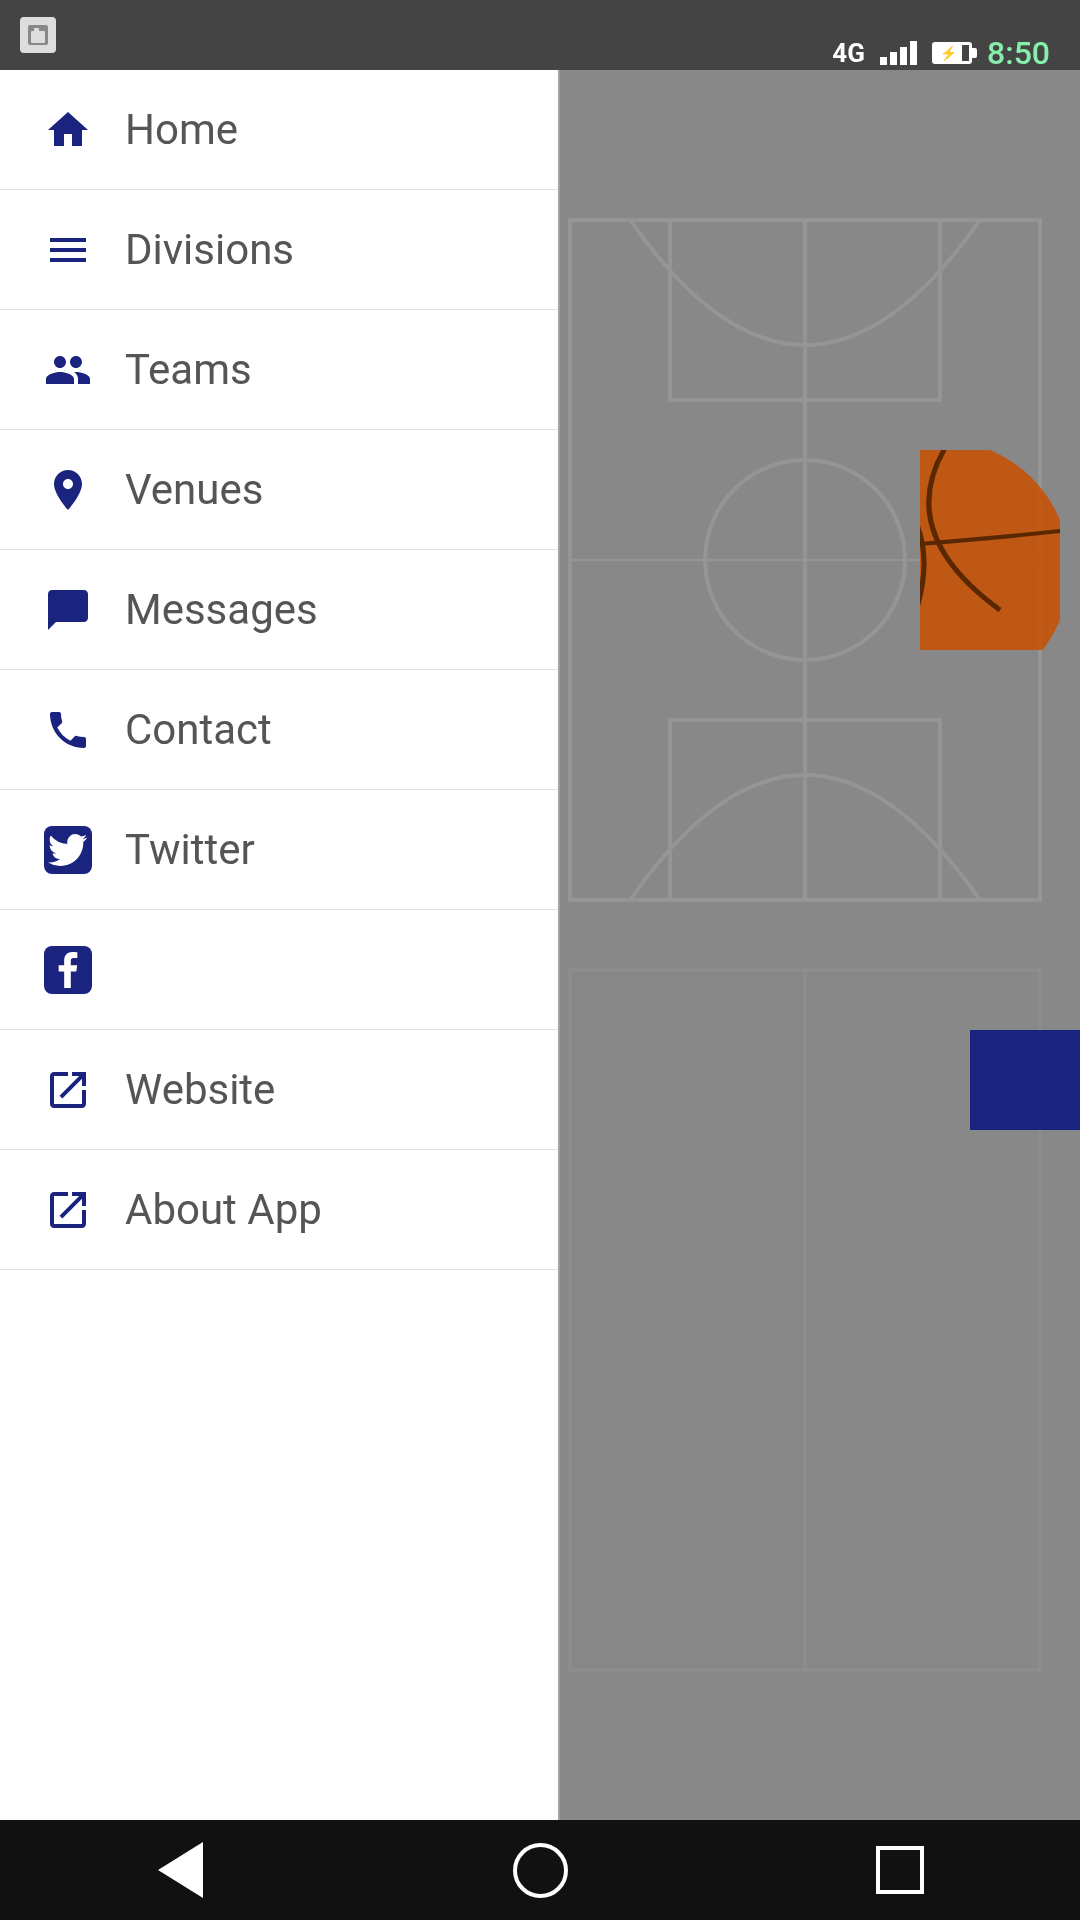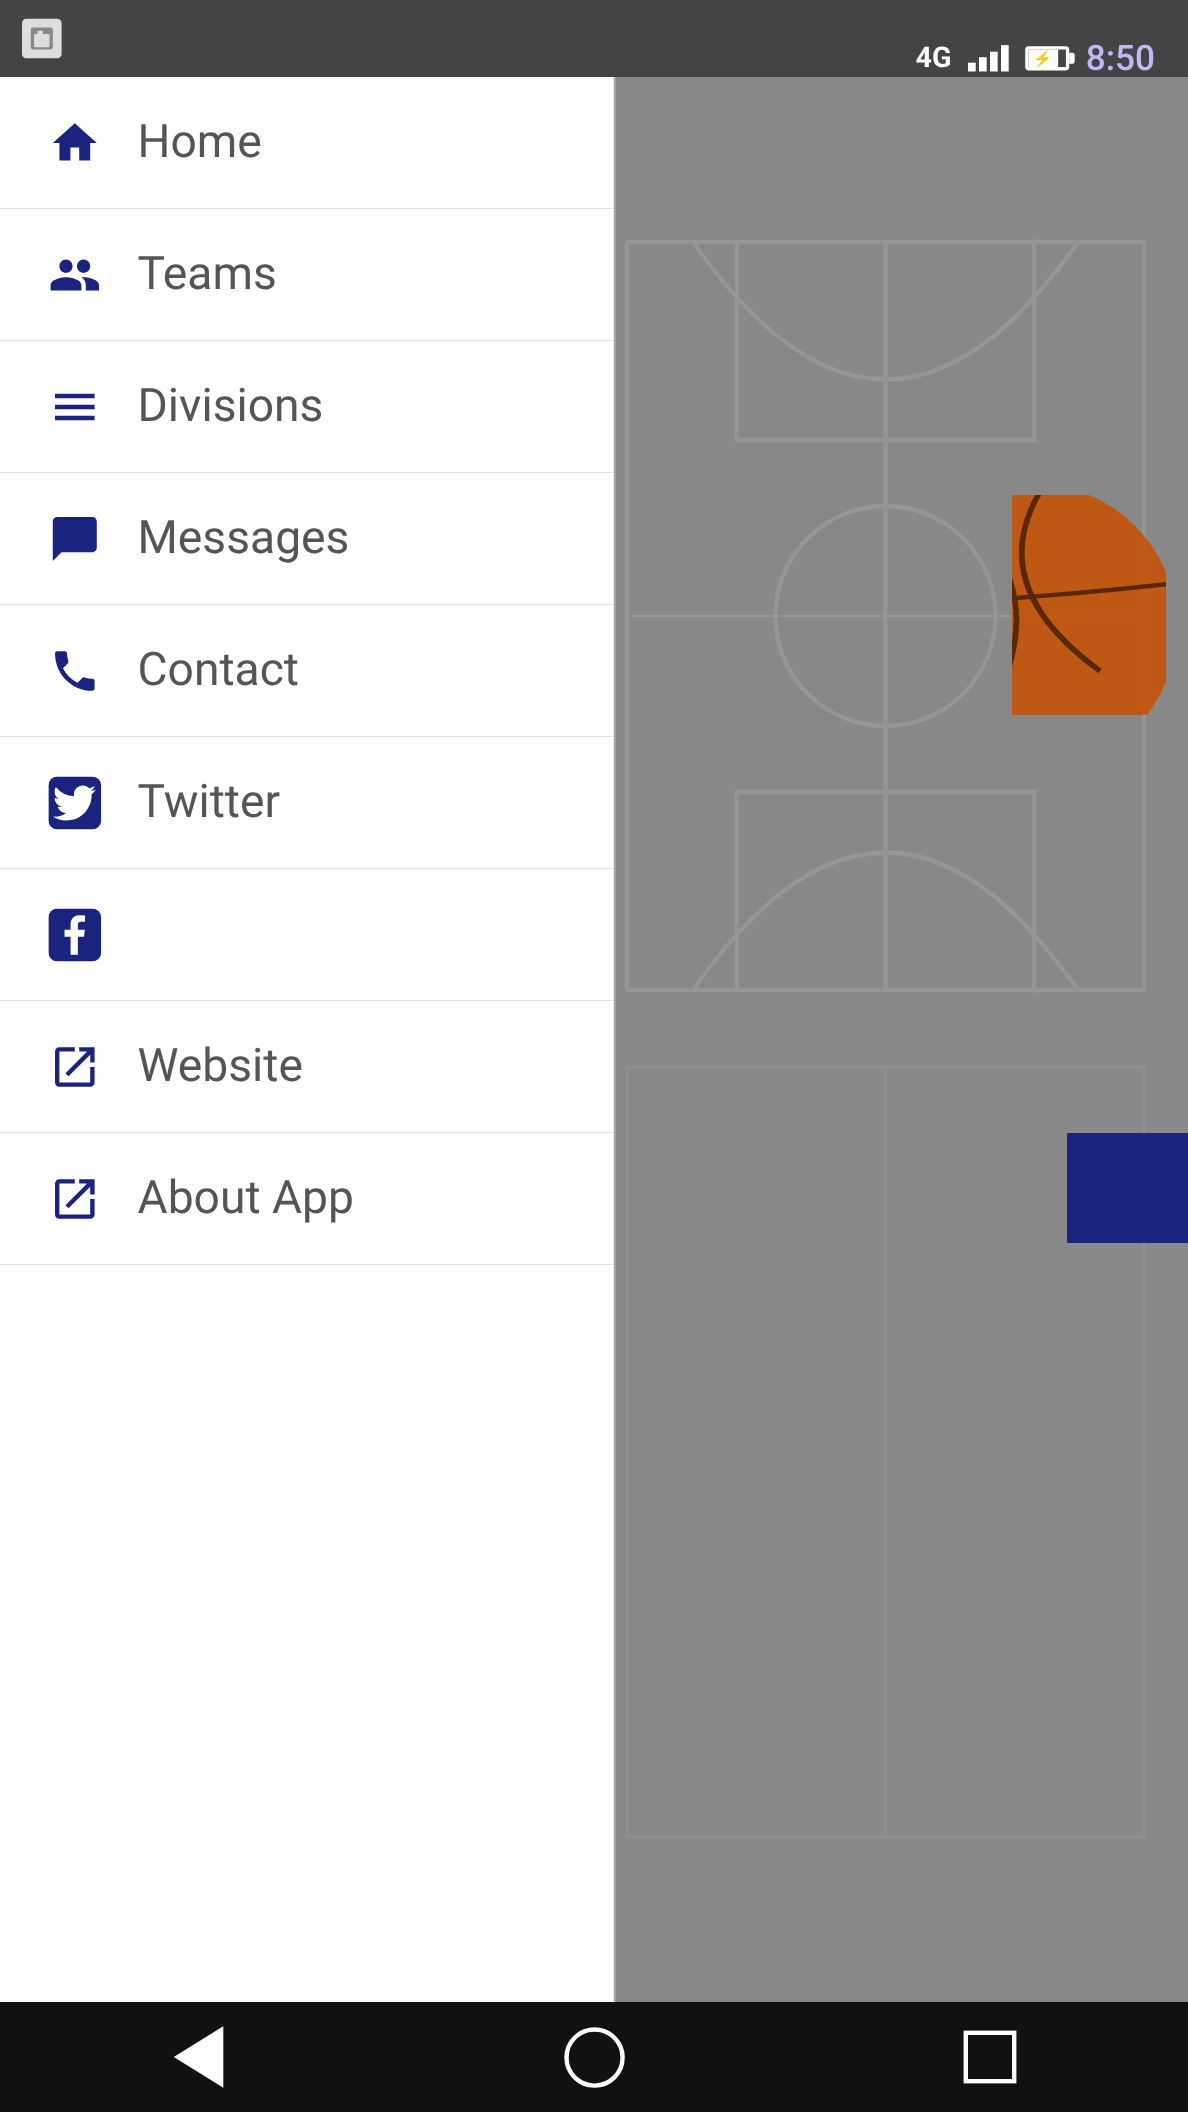--- a/index.html
+++ b/index.html
@@ -46,21 +46,21 @@
     }
 
     .status-bar-right {
       display: flex;
       align-items: center;
       gap: 15px;
       margin-top: 36px;
     }
 
     .status-text {
-      color: #c4b5fd;
+      color: #86efac;
       font-size: 32px;
       font-weight: 500;
     }
 
     .signal-icon {
       display: flex;
       align-items: flex-end;
       gap: 3px;
     }
 
@@ -324,35 +324,43 @@
         <svg class="icon-svg" viewBox="0 0 24 24">
           <path d="M10 20v-6h4v6h5v-8h3L12 3 2 12h3v8z"></path>
         </svg>
       </div>
       <span class="menu-label">Home</span>
     </div>
 
     <div class="menu-item">
       <div class="menu-icon">
         <svg class="icon-svg" viewBox="0 0 24 24">
+          <path d="M3 18h18v-2H3v2zm0-5h18v-2H3v2zm0-7v2h18V6H3z"></path>
+        </svg>
+      </div>
+      <span class="menu-label">Divisions</span>
+    </div>
+
+    <div class="menu-item">
+      <div class="menu-icon">
+        <svg class="icon-svg" viewBox="0 0 24 24">
           <path d="M16 11c1.66 0 2.99-1.34 2.99-3S17.66 5 16 5c-1.66 0-3 1.34-3 3s1.34 3 3 3zm-8 0c1.66 0 2.99-1.34 2.99-3S9.66 5 8 5C6.34 5 5 6.34 5 8s1.34 3 3 3zm0 2c-2.33 0-7 1.17-7 3.5V19h14v-2.5c0-2.33-4.67-3.5-7-3.5zm8 0c-.29 0-.62.02-.97.05 1.16.84 1.97 1.97 1.97 3.45V19h6v-2.5c0-2.33-4.67-3.5-7-3.5z"></path>
         </svg>
       </div>
       <span class="menu-label">Teams</span>
     </div>
 
     <div class="menu-item">
       <div class="menu-icon">
         <svg class="icon-svg" viewBox="0 0 24 24">
-          <path d="M3 18h18v-2H3v2zm0-5h18v-2H3v2zm0-7v2h18V6H3z"></path>
-        </svg>
-      </div>
-      <span class="menu-label">Divisions</span>
-    </div>
-
+          <path d="M12 2C8.13 2 5 5.13 5 9c0 5.25 7 13 7 13s7-7.75 7-13c0-3.87-3.13-7-7-7zm0 9.5c-1.38 0-2.5-1.12-2.5-2.5s1.12-2.5 2.5-2.5 2.5 1.12 2.5 2.5-1.12 2.5-2.5 2.5z"></path>
+        </svg>
+      </div>
+      <span class="menu-label">Venues</span>
+    </div>
 
 
     <div class="menu-item">
       <div class="menu-icon">
         <svg class="icon-svg" viewBox="0 0 24 24">
           <path d="M20 2H4c-1.1 0-2 .9-2 2v18l4-4h14c1.1 0 2-.9 2-2V4c0-1.1-.9-2-2-2z"></path>
         </svg>
       </div>
       <span class="menu-label">Messages</span>
     </div>

